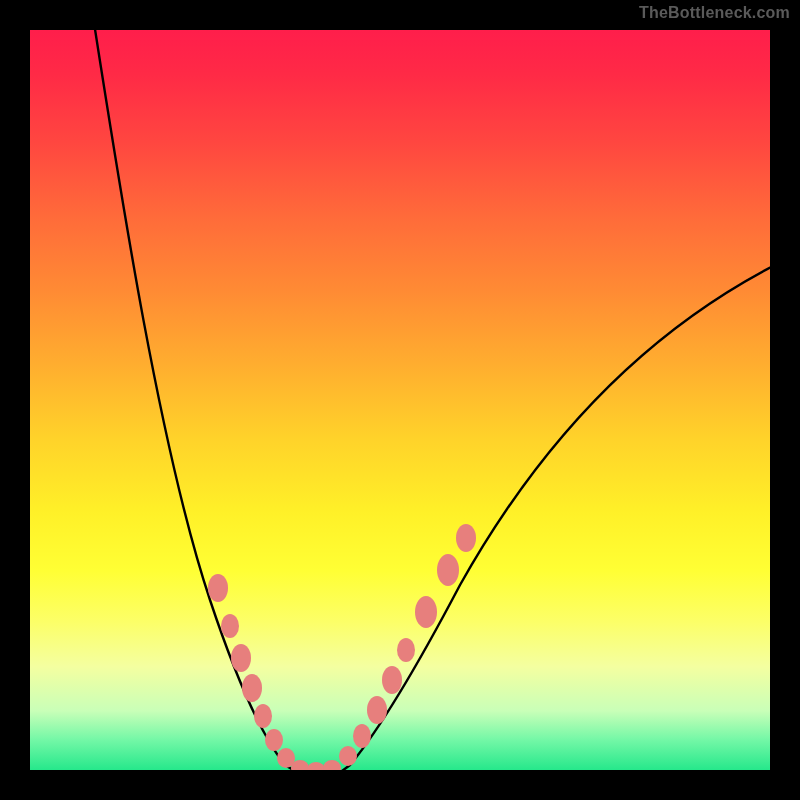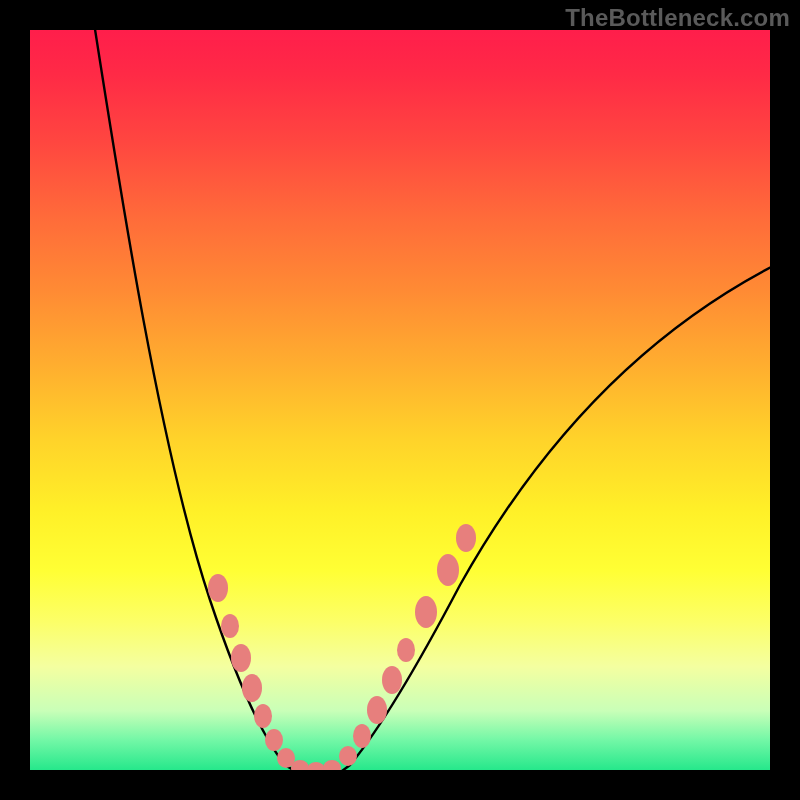--- a/index.html
+++ b/index.html
@@ -15,21 +15,21 @@
     position: relative;
     width: 800px;
     height: 800px;
     background: #000;
   }
   .watermark {
     position: absolute;
     top: 4px;
     right: 10px;
     color: #5a5a5a;
-    font-size: 24px;
+    font-size: 16px;
     font-weight: 600;
     letter-spacing: 0.2px;
     z-index: 20;
   }
   .plot-area {
     position: absolute;
     left: 30px;
     top: 30px;
     width: 740px;
     height: 740px;

